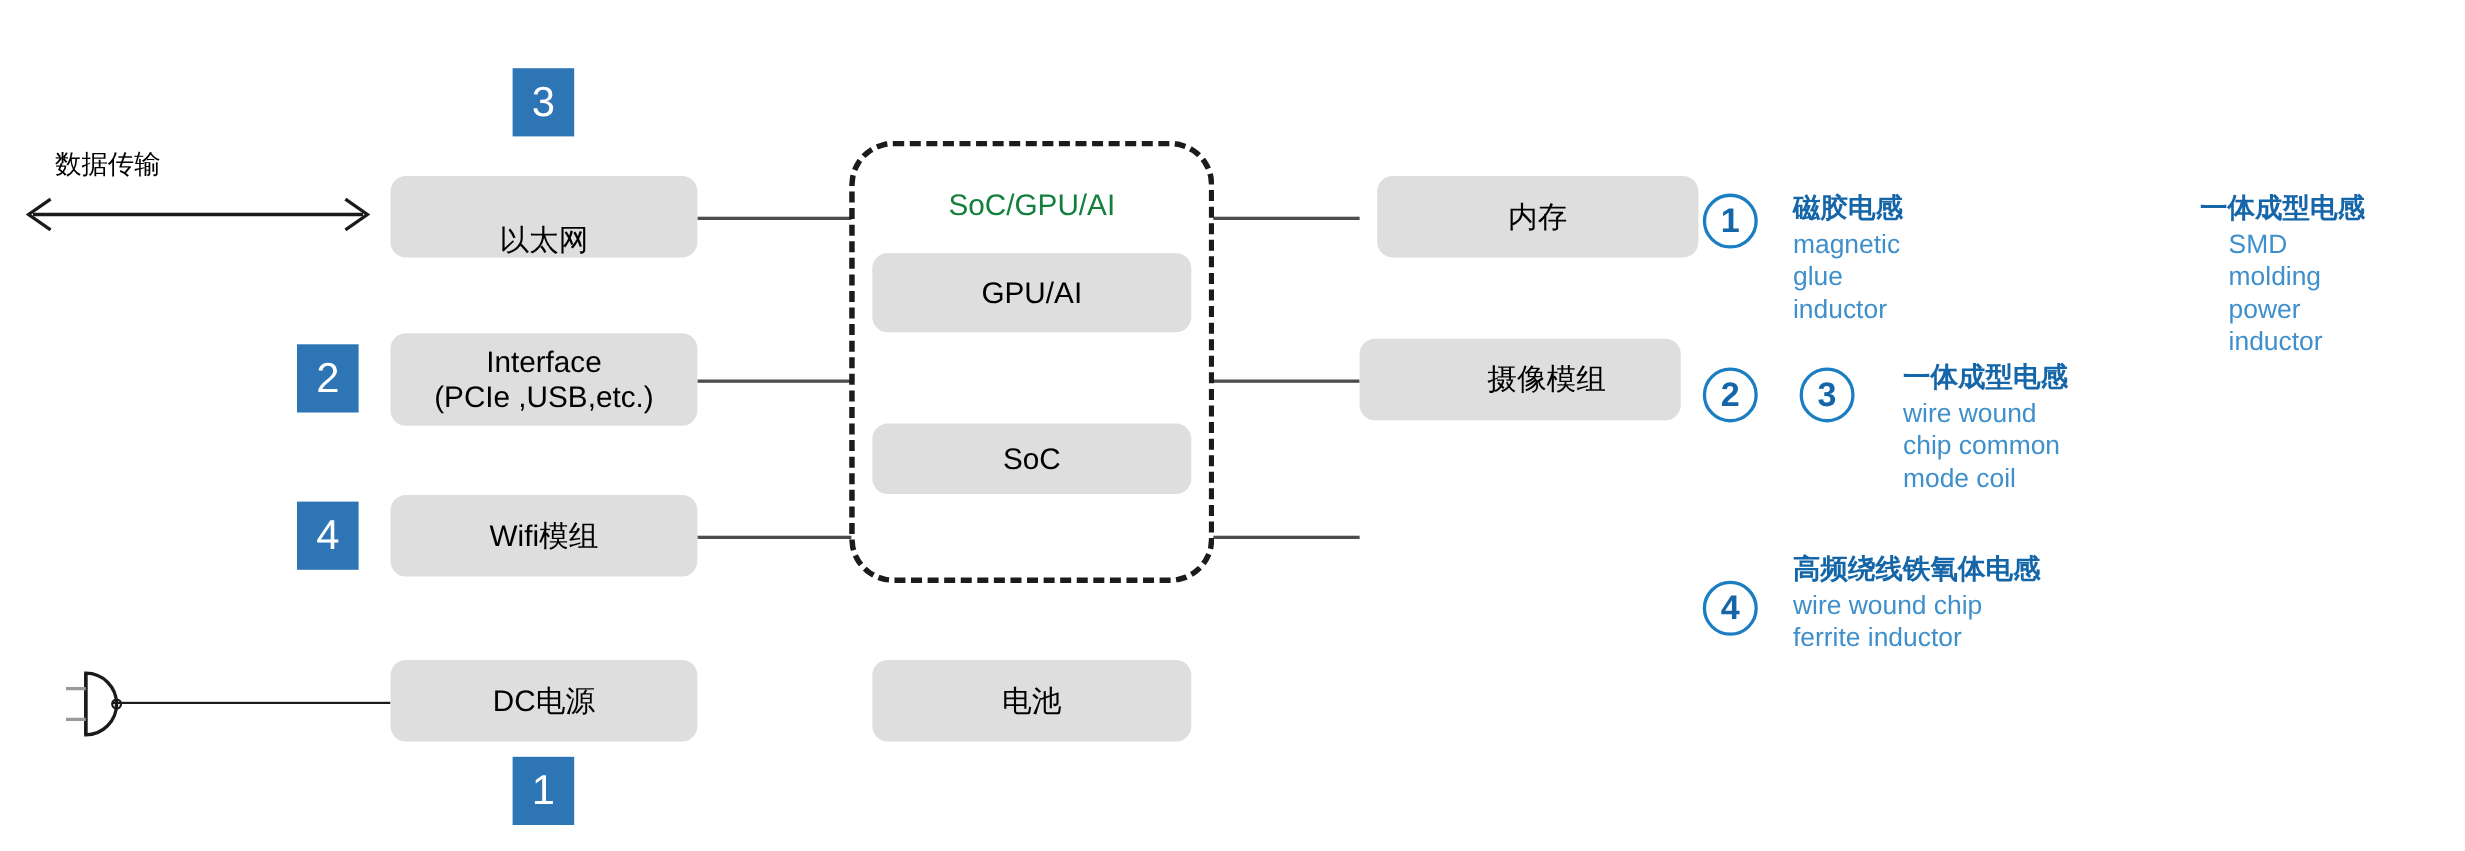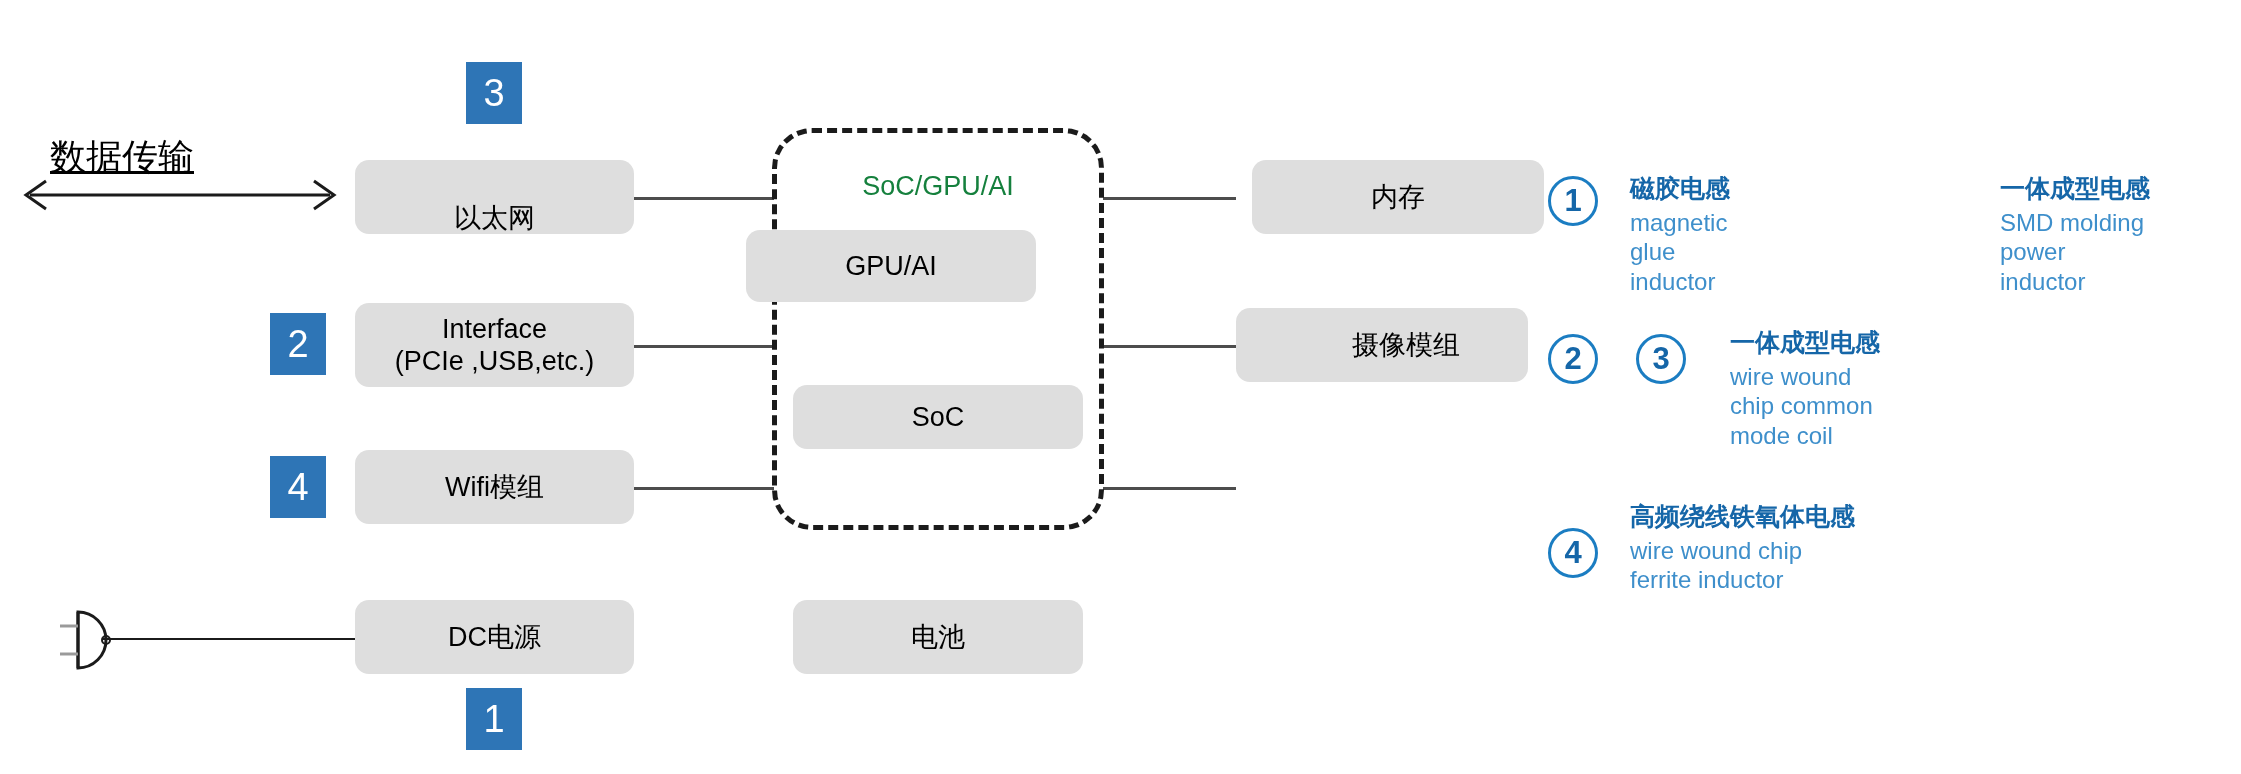--- a/index.html
+++ b/index.html
@@ -34,40 +34,40 @@
   .dashed-title{
     position:absolute;width:100%;text-align:center;top:38px;left:0;
     font-size:27px;color:#15803d;
   }
 
   
   .hline{position:absolute;height:3px;background:#4d4d4d;}
 
   
   .arrow-label{
-    position:absolute;font-size:36px;color:#000;white-space:nowrap;text-decoration:underline;
+    position:absolute;font-size:24px;color:#000;white-space:nowrap;
   }
 
   
   .legend-group{position:absolute;}
   .circ{
     position:absolute;width:50px;height:50px;border:3px solid #1B7DC2;
     border-radius:50%;color:#1566A8;font-size:31px;font-weight:bold;
     display:flex;align-items:center;justify-content:center;
     box-sizing:border-box;
   }
   .leg-text{position:absolute;}
   .leg-cn{
     font-size:25px;font-weight:bold;color:#1566A8;white-space:nowrap;
     margin-bottom:3px;
   }
   .leg-en{
     font-size:24px;color:#3E8FCB;line-height:1.22;max-width:230px;
   }
-  .leg-en.wide{max-width:250px;}
+  .leg-en.wide{max-width:250px;margin-left:26px;}
 </style>
 </head>
 <body>
 
 <div id="stage">
 
   <div class="arrow-label" style="left:50px;top:133px;">数据传输</div>
   <svg style="position:absolute;left:10px;top:175px;" width="340" height="40">
     <line x1="20" y1="20" x2="320" y2="20" stroke="#1b1b1b" stroke-width="3"></line>
     <polyline points="36,6 16,20 36,34" fill="none" stroke="#1b1b1b" stroke-width="3"></polyline>
@@ -110,21 +110,21 @@
   </div>
 
   <div class="box" style="left:355px;top:600px;width:279px;height:74px;">
     <span>DC电源</span>
   </div>
   <div class="badge-sq" style="left:466px;top:688px;">1</div>
 
   <div class="dashed-box" style="left:772px;top:128px;width:332px;height:402px;">
     <div class="dashed-title">SoC/GPU/AI</div>
   </div>
-  <div class="box" style="left:746px;top:230px;width:290px;height:72px;">
+  <div class="box" style="left:793px;top:230px;width:290px;height:72px;">
     <span>GPU/AI</span>
   </div>
   <div class="box" style="left:793px;top:385px;width:290px;height:64px;">
     <span>SoC</span>
   </div>
 
   <div class="box" style="left:793px;top:600px;width:290px;height:74px;">
     <span>电池</span>
   </div>
 

